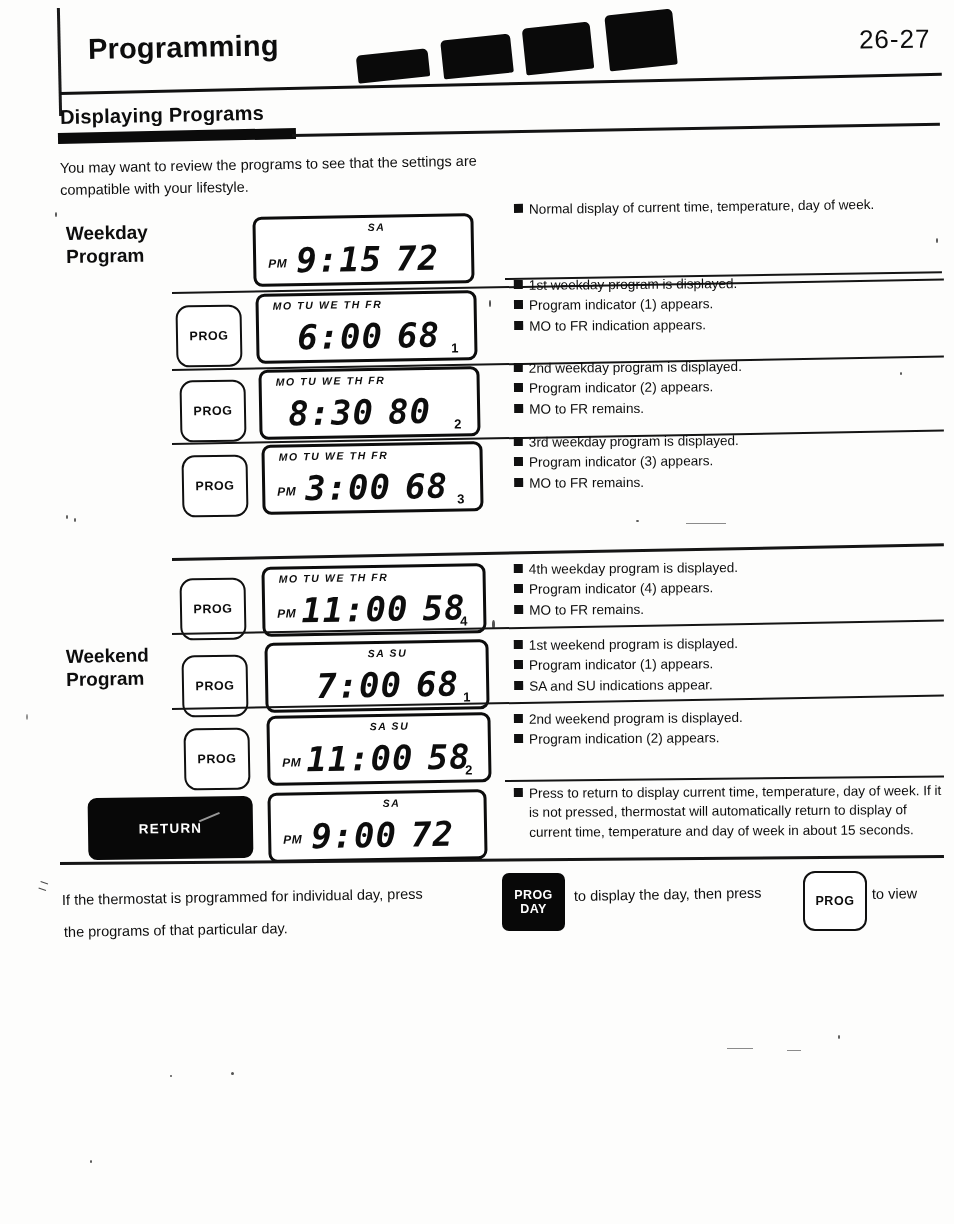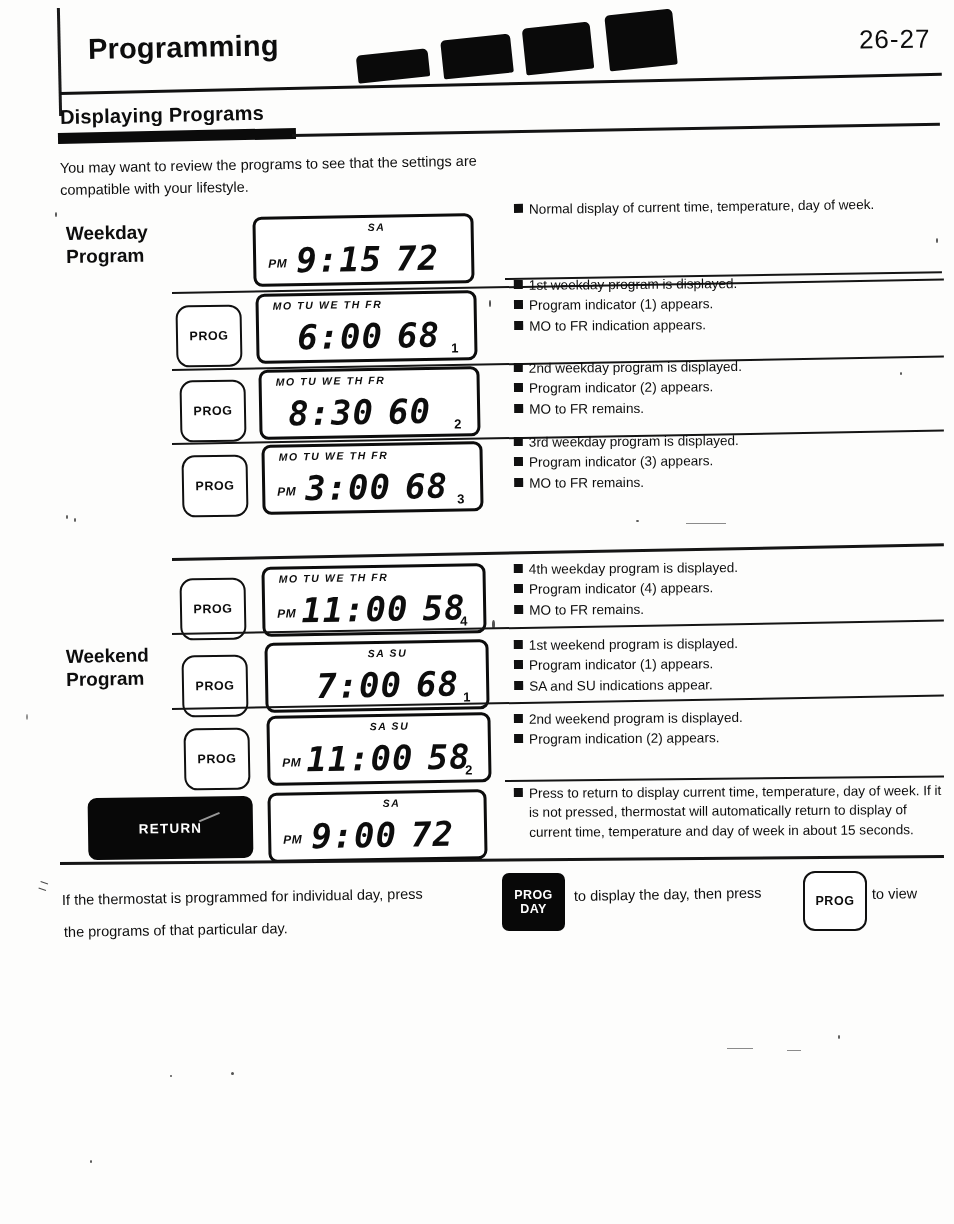--- a/index.html
+++ b/index.html
@@ -215,21 +215,21 @@
       <span class="bt">MO to FR indication appears.</span>
     </div>
   </div>
 
   <div class="sep" style="left:172px;top:369px;width:772px;height:2px;transform:rotate(-1deg);"></div>
   <div class="progbtn" style="left:180px;top:380px;transform:rotate(-1deg);">PROG</div>
   <div class="lcd" style="left:259px;top:368px;width:215px;transform:rotate(-1deg);">
     <span class="days" style="left:14px;">MO TU WE TH FR</span>
     <span class="ampm"></span>
     <span class="readout" style="left:26px;">
-      <span>8:30</span><span class="tempgap"></span><span>60</span>
+      <span>8:30</span><span class="tempgap"></span><span>80</span>
     </span>
     <span class="pnum">2</span>
   </div>
   <div class="bullets" style="top:359px;width:420px;transform:rotate(-0.5deg);">
     <div class="bl">
       <span class="sq"></span>
       <span class="bt">2nd weekday program is displayed.</span>
     </div>
     <div class="bl">
       <span class="sq"></span>

